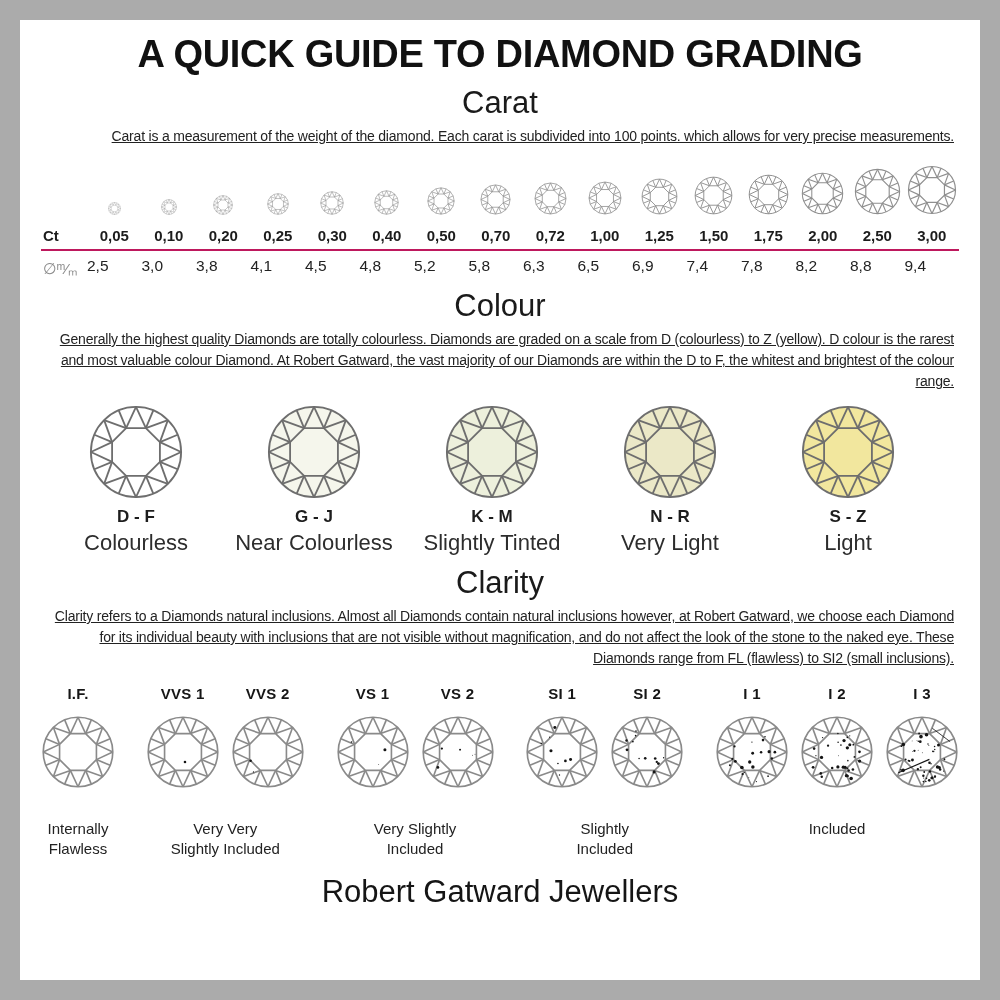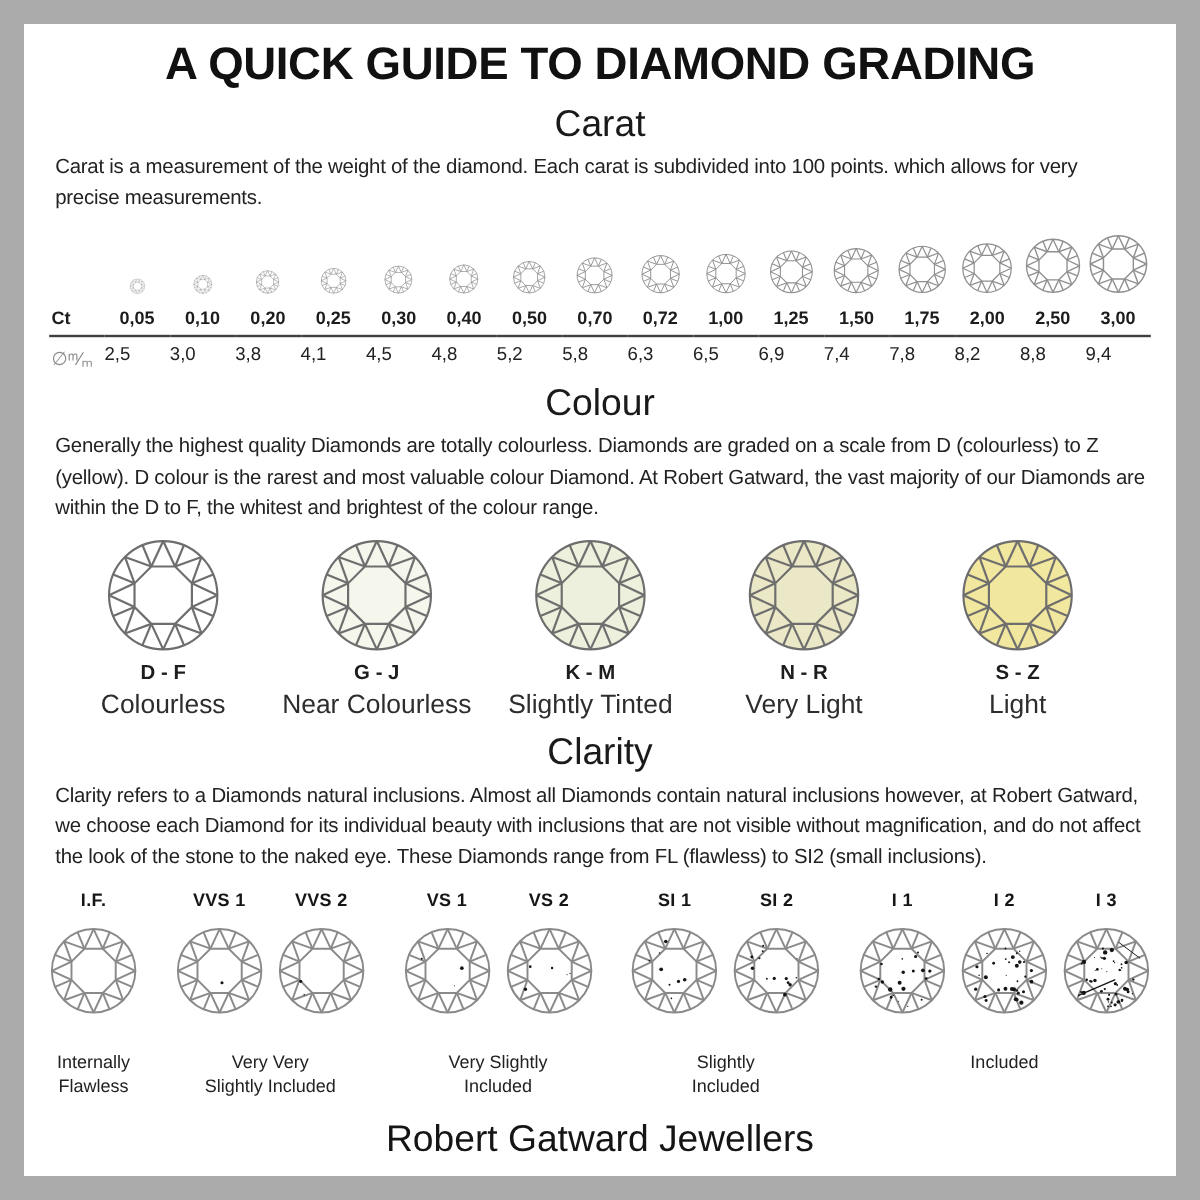--- a/index.html
+++ b/index.html
@@ -12,32 +12,32 @@
     background:#ffffff;overflow:hidden;
   }
   .main-title{
     text-align:center;font-weight:bold;font-size:38px;margin:13px 0 0 0;
     letter-spacing:-0.3px;color:#111;
   }
   .section-heading{
     text-align:center;font-size:31px;font-weight:400;margin:9px 0 0 0;color:#1a1a1a;
   }
   .para{
-    text-align:left;font-size:17px;line-height:1.5;margin:5px auto 0;width:908px;
-    color:#222;letter-spacing:-0.2px;
+    text-align:right;font-size:14px;line-height:1.5;margin:5px auto 0;width:908px;
+    color:#222;letter-spacing:-0.2px;text-decoration:underline;
   }
   
   .carat-grid{
     width:918px;margin:14px auto 0;display:grid;
     grid-template-columns:46px repeat(16,1fr);
   }
   .dcell{display:flex;align-items:flex-end;justify-content:center;height:54px;}
   .ctcell{
     font-weight:bold;font-size:15px;text-align:center;padding:12px 0 5px;
-    border-bottom:2px solid #404040;white-space:nowrap;
+    border-bottom:2px solid #be185d;white-space:nowrap;
   }
   .mmcell{font-size:15.5px;padding-top:6px;color:#222;white-space:nowrap;}
   .lab{text-align:left;padding-left:2px;}
   
   .colour-row{width:906px;margin:12px auto 0;display:flex;}
   .colour-col{width:178px;text-align:center;}
   .grade-range{font-weight:bold;font-size:17px;margin-top:7px;color:#1d1d1d;}
   .grade-name{font-size:22px;margin-top:3px;color:#2d2d2d;}
   
   .clarity-row{

